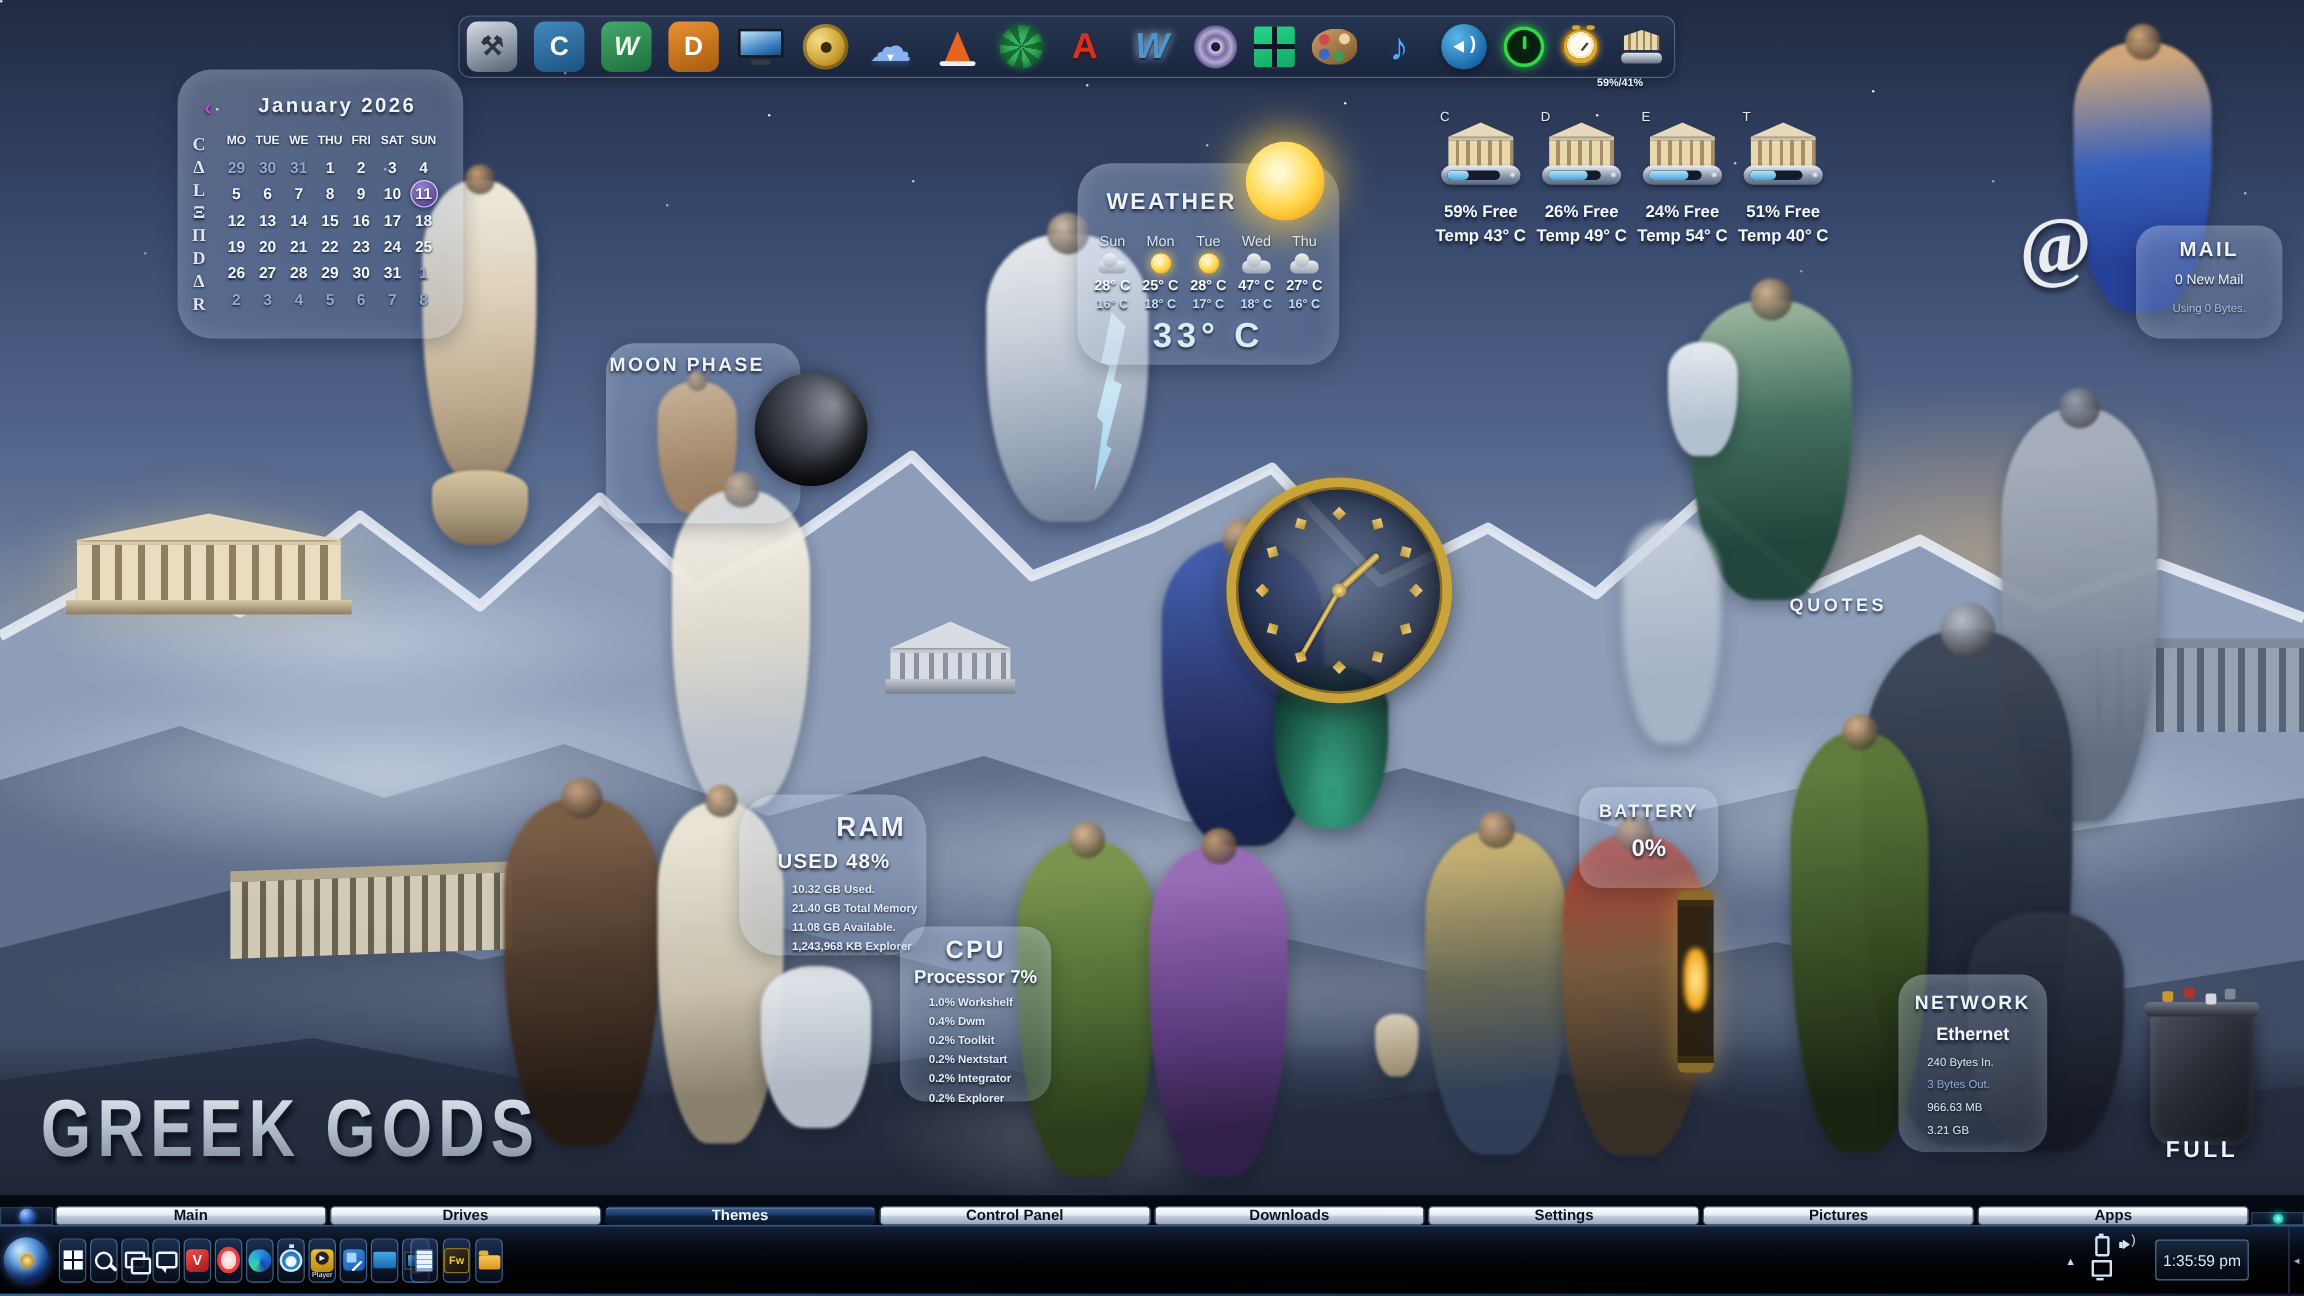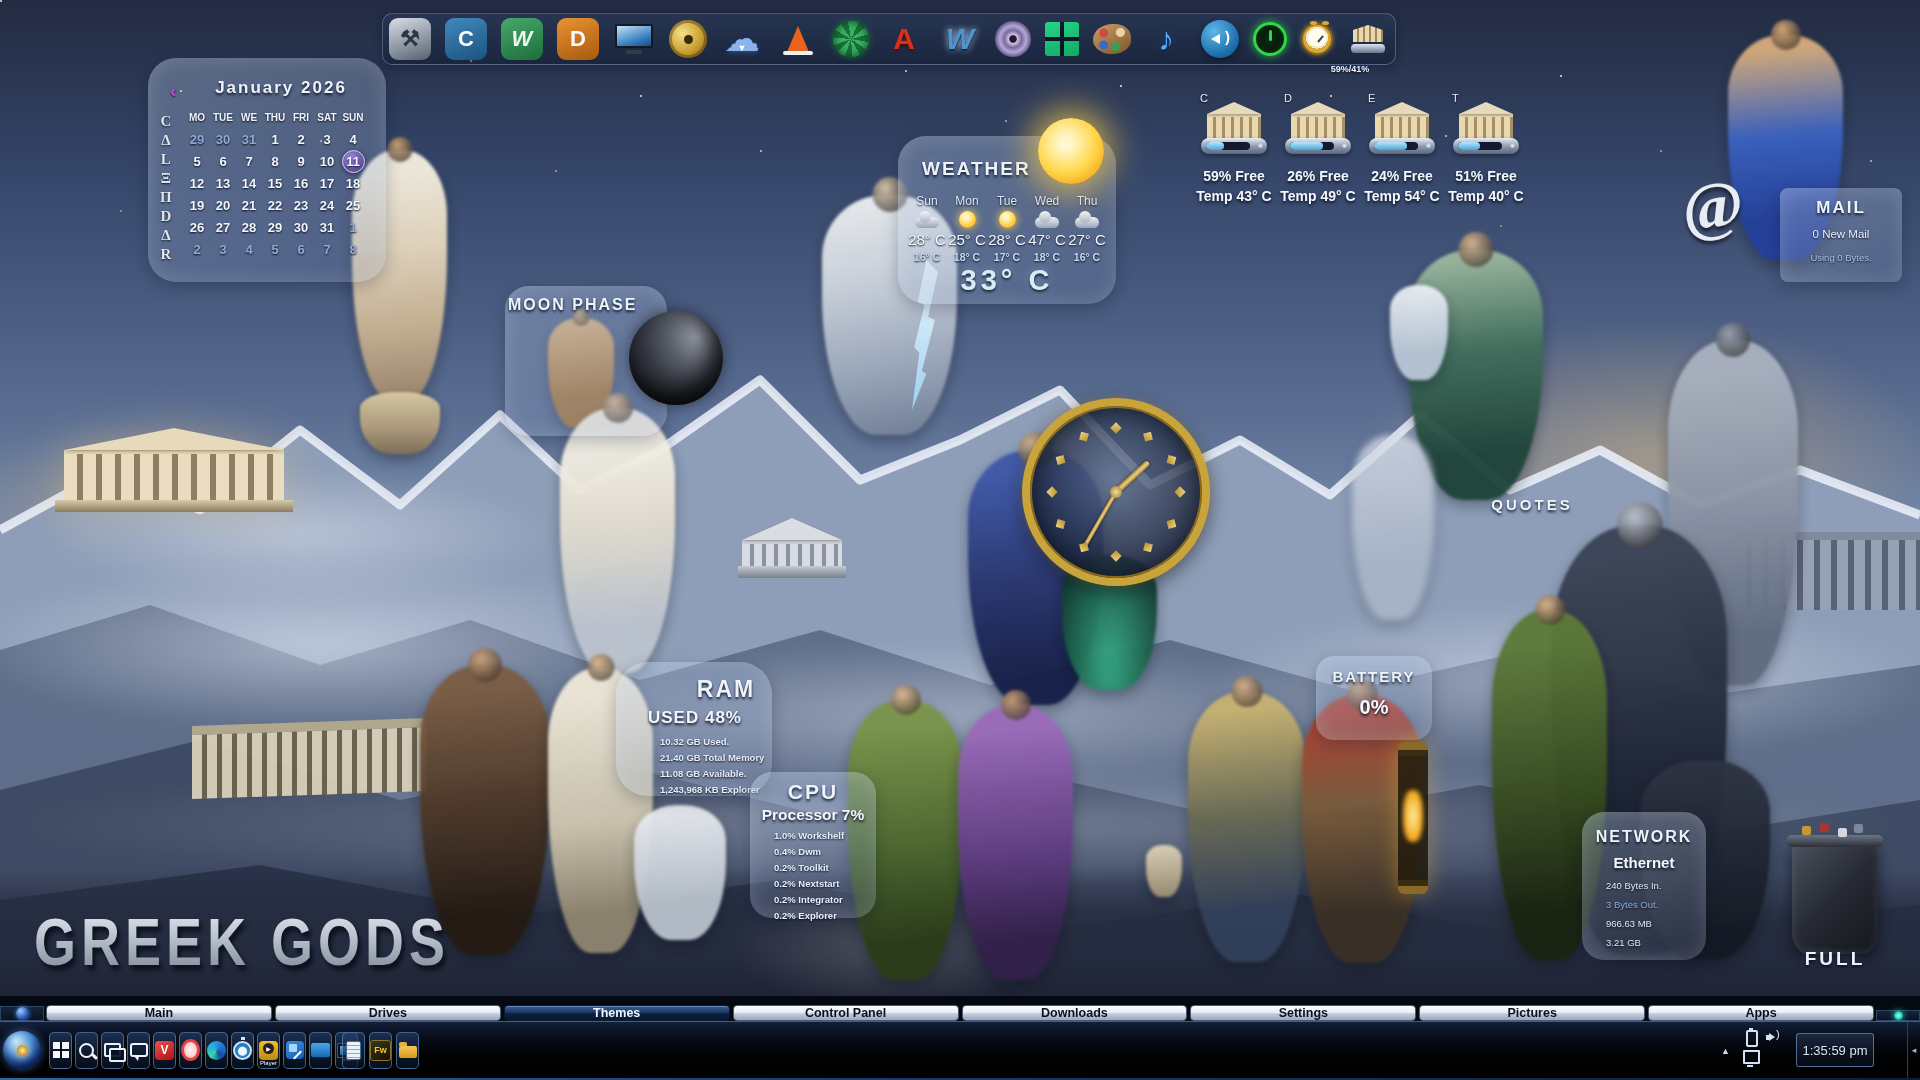--- a/index.html
+++ b/index.html
@@ -56,21 +56,21 @@
   
   .wsun-big{position:absolute;left:1038px;top:118px;width:66px;height:66px;border-radius:50%;background:radial-gradient(circle at 42% 38%,#fff8cf 10%,#ffd84e 52%,#f39c0c 90%);box-shadow:0 0 34px 8px rgba(255,206,74,.75)}
   .weather-title{position:absolute;left:24px;top:22px;font-size:19px}
   #weather-days{position:absolute;left:9px;top:58px;display:flex;width:200px}
   .wcol{flex:1;display:flex;flex-direction:column;align-items:center;gap:3px}
   .wday{font-size:12px;color:#dceafc;text-shadow:0 1px 2px #0a1222}
   .wicon{height:18px;display:flex;align-items:center;justify-content:center}
   .wicon.sun{width:17px;height:17px;border-radius:50%;background:radial-gradient(circle at 40% 35%,#fff6c8 15%,#ffd34a 55%,#f0960a);box-shadow:0 0 9px #ffd34a}
   .wicon.cloud{position:relative;width:24px;height:11px;border-radius:8px;background:linear-gradient(#eef1f5,#98a5b7);margin-top:6px}
   .wicon.cloud::before{content:"";position:absolute;left:4px;top:-6px;width:12px;height:12px;border-radius:50%;background:linear-gradient(#f4f6f9,#aab5c4)}
-  .whi{font-size:15px;font-weight:normal;color:#f5f9ff;text-shadow:0 1px 2px #0a1222}
+  .whi{font-size:12px;font-weight:bold;color:#f5f9ff;text-shadow:0 1px 2px #0a1222}
   .wlo{font-size:10.5px;font-weight:bold;color:#c8daf0;text-shadow:0 1px 2px #0a1222}
   .wcur{position:absolute;left:0;top:128px;width:100%;text-align:center;font-size:29px;font-weight:bold;letter-spacing:4px;color:#d9ebf6;text-shadow:0 2px 3px #16222e,0 0 10px rgba(180,220,255,.4)}
 
   
   #drives{position:absolute;left:1192px;top:84px;width:336px;height:126px;display:flex;z-index:10}
   .drive{position:relative;flex:1}
   .dletter{position:absolute;left:8px;top:8px;font-size:11px;color:#e9eff9;text-shadow:0 1px 2px #0a1020}
   .temple{left:50%}
   .drive .temple{position:absolute;left:50%;top:18px;width:54px;margin-left:-27px;--hw:27px;--ch:22px;--c1:#ead9ae;--c2:#a68e66;--cw:6px;--cg:9px}
   .drive .temple .ped{border-bottom-width:12px}
@@ -541,21 +541,21 @@
             <div class="dfill" style="width: 49%;"></div>
           </div>
           <div class="dled"></div>
         </div>
         <div class="dfree">51% Free</div>
         <div class="dtemp">Temp 40° C</div>
       </div>
     </div>
 
   <div class="at-icon">@</div>
-  <div class="glass" style="left:1780px;top:188px;width:122px;height:94px;border-radius:8px;z-index:10">
+  <div class="glass" style="left:1780px;top:188px;width:122px;height:94px;border-radius:20px;z-index:10">
     <div class="mail-title gtitle">MAIL</div>
     <div class="mail-l1">0 New Mail</div>
     <div class="mail-l2">Using 0 Bytes.</div>
   </div>
 
   <div class="clockw">
     <div id="clock-face">
       <div class="hand h"></div>
       <div class="hand m"></div>
       <div class="ccap"></div>

